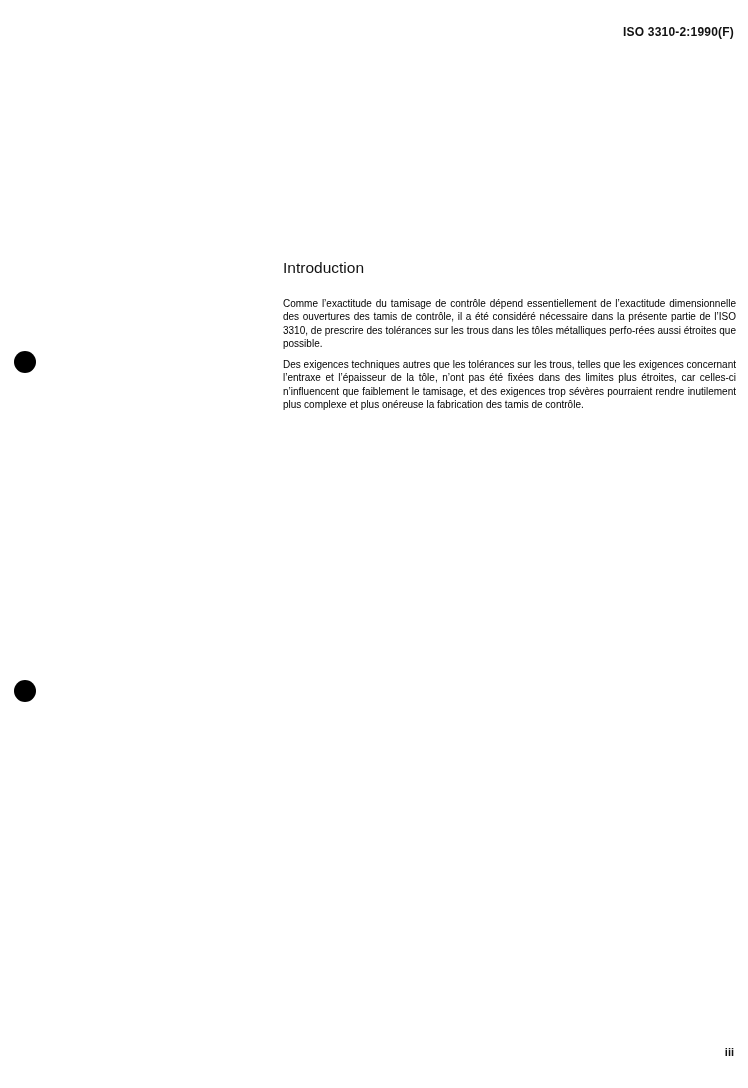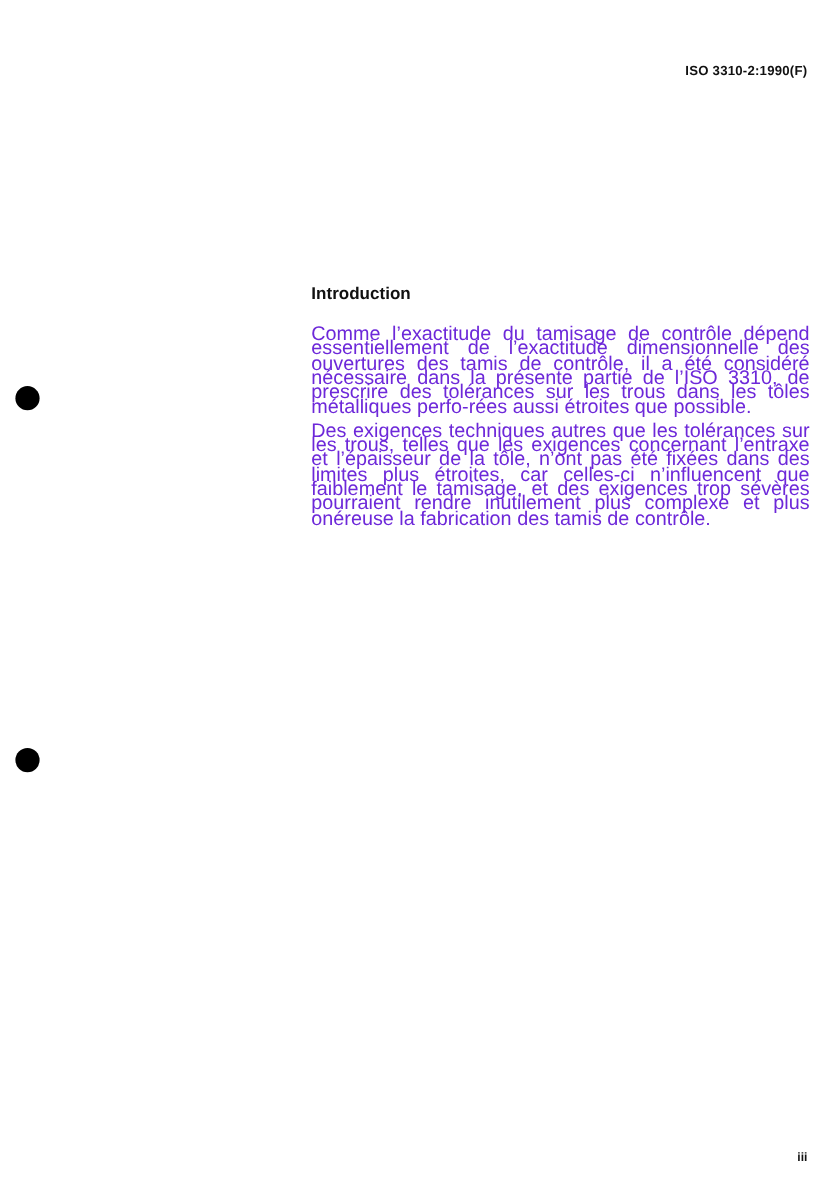--- a/index.html
+++ b/index.html
@@ -16,51 +16,50 @@
       color: #111111;
     }
     .doc-id {
       position: absolute;
       top: 25px;
       right: 14px;
       font-size: 12px;
       font-weight: bold;
       letter-spacing: 0.2px;
       color: #111;
-      margin-top: 32px;
     }
     .punch-hole {
       position: absolute;
       width: 22px;
       height: 22px;
       border-radius: 50%;
       background: #000;
     }
     .hole-1 { left: 14px; top: 351px; }
     .hole-2 { left: 14px; top: 680px; }
 
     .content {
       position: absolute;
       left: 283px;
       top: 258px;
       width: 453px;
     }
     .section-title {
       font-size: 15.5px;
-      font-weight: bold;
+      font-weight: normal;
       margin: 0 0 19px 0;
       line-height: 20px;
       color: #111;
     }
     .para {
-      font-size: 18px;
+      font-size: 10px;
       line-height: 13.3px;
       text-align: justify;
       margin: 0 0 8px 0;
-      color: #6d28d9;
+      color: #000000;
       hyphens: manual;
     }
     .page-number {
       position: absolute;
       right: 14px;
       top: 1046px;
       font-size: 11px;
       color: #111;
       font-weight: bold;
     }

